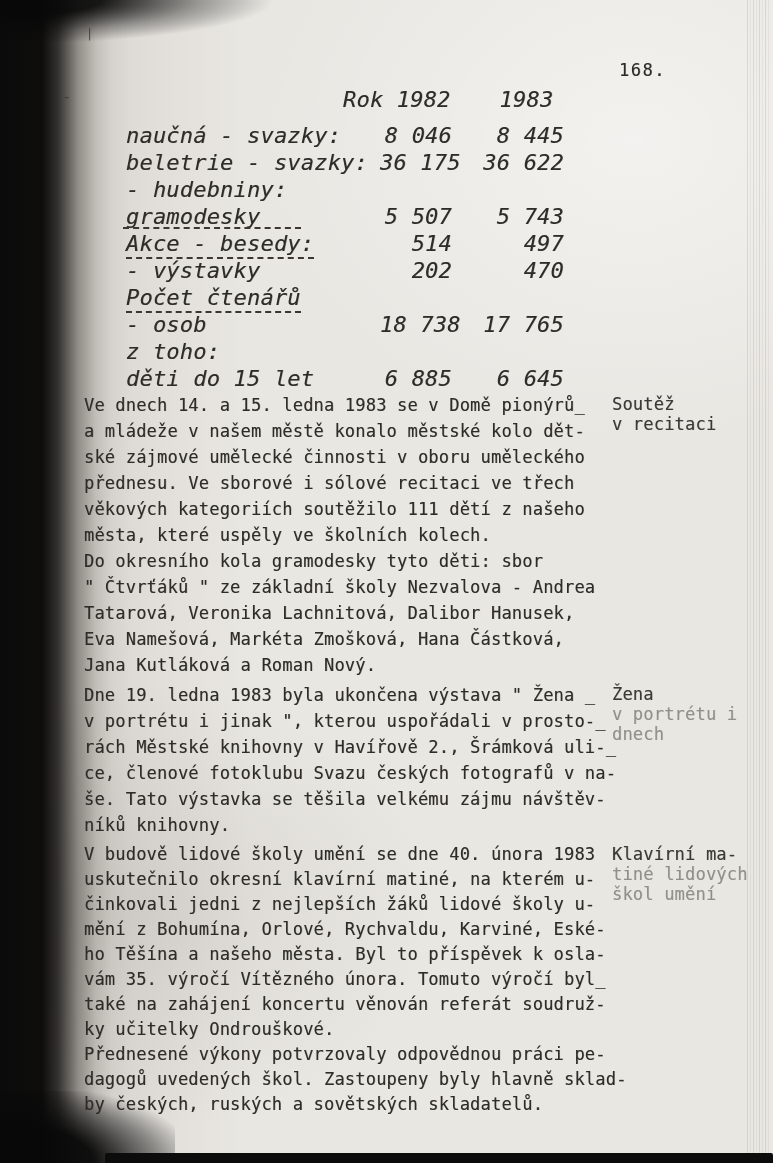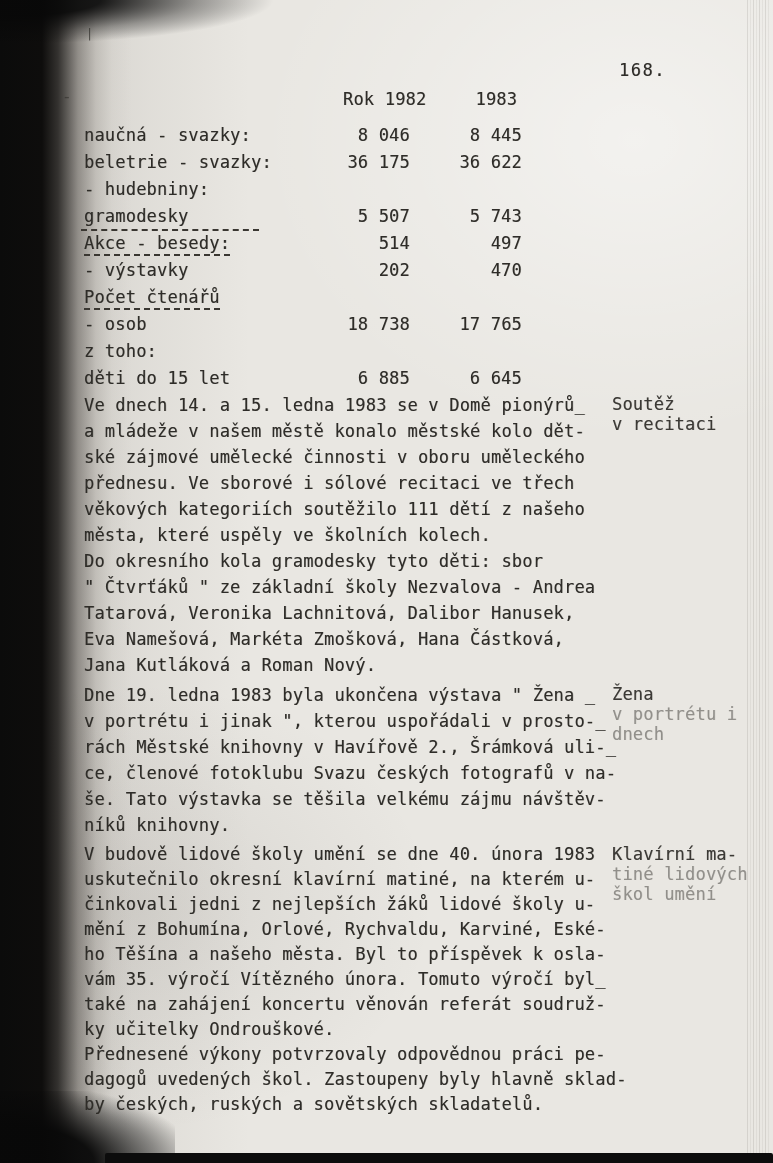--- a/index.html
+++ b/index.html
@@ -29,26 +29,26 @@
       rgba(120,114,106,0.12) 3px 4px, rgba(230,228,223,0) 4px 6px);}
   .pagenum{position:absolute;left:619px;top:36px;font-size:17px;letter-spacing:1.5px;
     text-shadow:0.5px 0.4px 0.6px rgba(46,44,40,0.4);margin-top:24px;}
   .mark-top{position:absolute;left:86px;top:27px;font-size:12px;opacity:.75;}
   .mark-dash{position:absolute;left:62px;top:87px;opacity:.55;font-size:16px;}
 
   .content{position:absolute;left:84px;top:86px;width:668px;
     text-shadow:0.5px 0.4px 0.6px rgba(46,44,40,0.38);}
 
   
-  .ttable{font-size:17px;letter-spacing:0.2px;}
+  .ttable{font-size:22px;letter-spacing:0.2px;font-style:italic;}
   .thead{display:flex;height:27px;line-height:27px;margin-bottom:9px;white-space:pre;}
   .thead .h1{margin-left:259px;}
   .thead .h2{margin-left:49px;}
   .trow{display:flex;height:27px;line-height:27px;white-space:pre;}
-  .tlabel{width:254px;}
+  .tlabel{width:254px;margin-left:42px;}
   .tv1{width:72px;text-align:right;}
   .tv2{width:112px;text-align:right;}
   .dash-under{border-bottom:2px dashed #3a3732;padding-bottom:1px;}
   .dash-over{position:relative;}
   .dash-over::after{content:'';position:absolute;left:-3px;top:-4px;width:178px;border-top:2px dashed #3a3732;}
 
   
   .paras{margin-top:0;}
   .para{position:relative;font-size:17px;line-height:26px;letter-spacing:0.2px;}
   .para+.para{margin-top:4px;}

